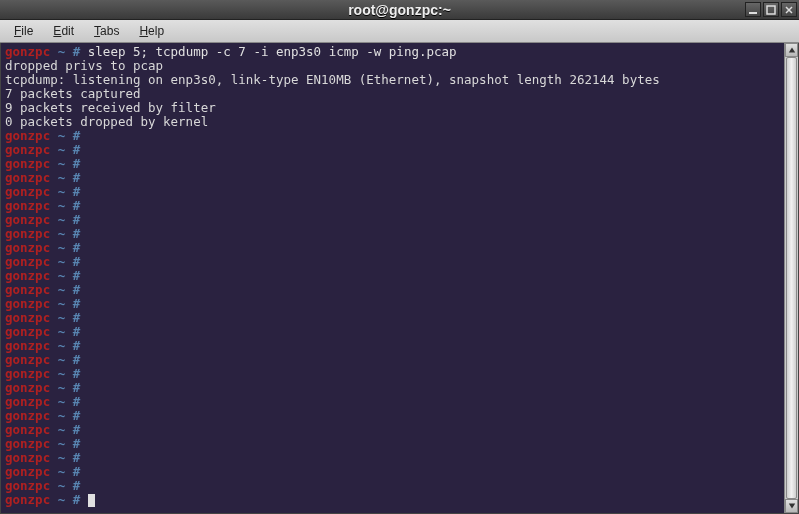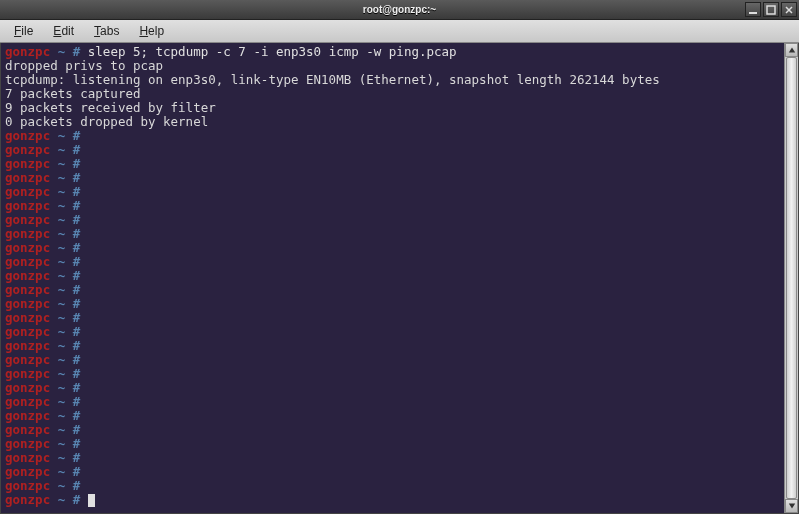--- a/index.html
+++ b/index.html
@@ -13,21 +13,21 @@
     flex-direction: column;
   }
   .titlebar {
     background: linear-gradient(to bottom, #5a5a5a, #3a3a3a);
     height: 20px;
     display: flex;
     align-items: center;
     justify-content: center;
     position: relative;
     border-bottom: 1px solid #222;
-    font-size: 10px;
+    font-size: 14px;
     color: #eee;
     font-weight: bold;
     text-shadow: 0 1px 0 #000;
   }
   .titlebar-controls {
     position: absolute;
     right: 2px;
     top: 2px;
     display: flex;
     gap: 2px;

